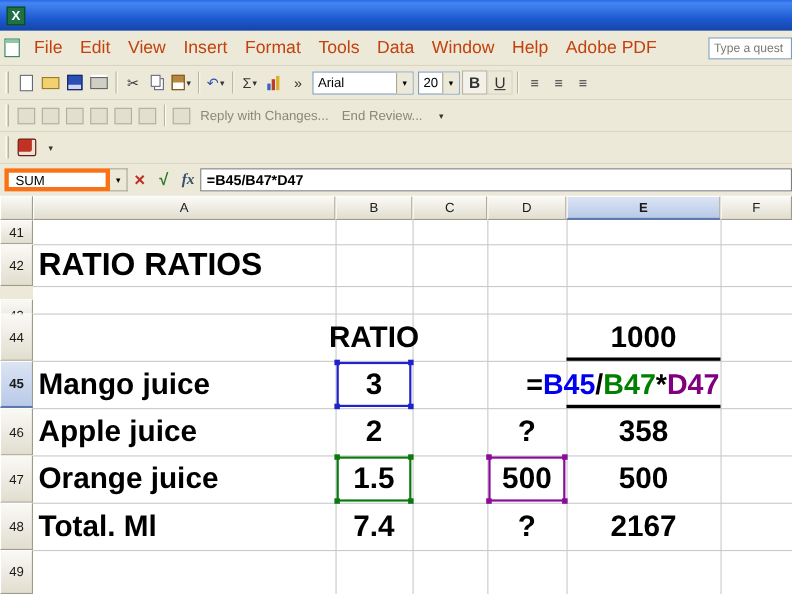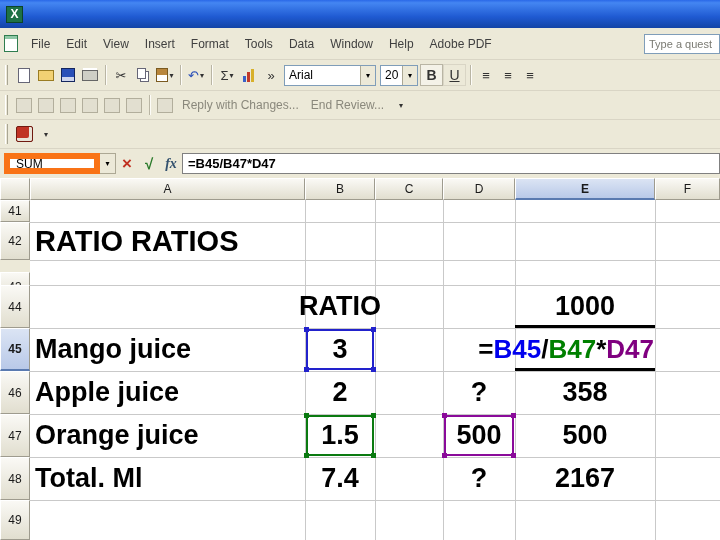--- a/index.html
+++ b/index.html
@@ -7,21 +7,21 @@
   body { font-family:"Liberation Sans", sans-serif; background:#ece9d8; }
 
   
   .titlebar { height:28px; background:linear-gradient(180deg,#2a68e8 0%,#4486f2 10%,#1f5ad2 60%,#1344a6 100%); display:flex; align-items:center; padding:0 6px; gap:6px; }
   .app-icon { width:17px; height:17px; background:#1e7145; color:#fff; font-weight:bold; font-size:12px; display:flex; align-items:center; justify-content:center; border:1px solid #0c4428; }
   .title-text { color:#fff; font-weight:bold; font-size:13px; text-shadow:1px 1px 1px #12275a; white-space:nowrap; }
 
   
   .menubar { height:32px; background:#ece9d8; border-bottom:1px solid #d9d5c5; display:flex; align-items:center; padding:0 4px; position:relative; }
   .sheet-icon { width:14px; height:17px; background:#fff; border:1px solid #2f7d4f; box-shadow:inset 0 3px 0 #8fc8a6; margin-right:5px; }
-  .menu-item { font-size:12px; padding:4px 8px; color:#404040; white-space:nowrap; }
+  .menu-item { font-size:16px; padding:4px 8px; color:#c2410c; white-space:nowrap; }
   .ask-box { position:absolute; right:0; width:76px; height:20px; border:1px solid #7f9db9; font-size:11px; color:#7a7a72; padding:2px 4px; background:#fff; font-family:"Liberation Sans",sans-serif; }
 
   
   .toolbar { background:#ece9d8; display:flex; align-items:center; padding:0 2px; border-bottom:1px solid #d9d5c5; }
   .tb1 { height:31px; } .tb2 { height:29px; } .tb3 { height:29px; }
   .grip { width:3px; height:20px; border-left:1px solid #fff; border-right:1px solid #a9a593; margin:0 5px 0 3px; }
   .sep { width:1px; height:20px; background:#b9b5a4; margin:0 4px; box-shadow:1px 0 0 #fdfcf8; }
   .tbtn { height:22px; min-width:22px; display:flex; align-items:center; justify-content:center; font-size:13px; color:#333; position:relative; gap:1px; }
   .tbtn .dd { font-size:8px; color:#333; }
   .icon-page { width:12px; height:15px; background:#fff; border:1px solid #667; }
@@ -37,21 +37,21 @@
   .combo .cdd { margin-left:auto; width:15px; height:100%; background:#ece9d8; border-left:1px solid #aca894; display:flex; align-items:center; justify-content:center; font-size:8px; }
   .combo.font { width:92px; } .combo.size { width:38px; }
   .bold-btn { font-weight:bold; font-size:14px; border:1px solid #b9b5a4; width:23px; background:#f4f2e8; }
   .under-btn { text-decoration:underline; font-size:14px; border:1px solid #d9d5c5; width:23px; }
   .t2icon { width:16px; height:15px; background:#e2dfd0; border:1px solid #b2ae9c; margin:0 2px; }
   .t2label { font-size:12px; color:#8a887c; padding:0 6px; white-space:nowrap; }
   .pdf-icon { width:17px; height:16px; background:#c03324; border:1px solid #701a10; border-radius:2px; box-shadow:inset -4px -4px 0 -1px #e8e4d8; }
 
   
   .formulabar { height:29px; display:flex; align-items:center; background:#ece9d8; padding-left:4px; }
-  .namebox { width:96px; height:21px; background:#fff; border:6px solid #f97316; font-size:12px; display:flex; align-items:center; padding-left:6px; }
+  .namebox { width:96px; height:21px; background:#fff; border:4px solid #f97316; font-size:12px; display:flex; align-items:center; padding-left:6px; }
   .nb-arrow { width:16px; height:21px; background:#ece9d8; border:1px solid #aca894; border-left:none; display:flex; align-items:center; justify-content:center; font-size:8px; }
   .fb-btn { width:20px; height:20px; display:flex; align-items:center; justify-content:center; font-size:15px; font-weight:bold; margin:0 1px; }
   .fb-cancel { color:#c03020; font-size:17px; }
   .fb-enter { color:#2a7a2a; }
   .fb-fx { font-style:italic; font-family:"Liberation Serif", serif; color:#33516e; font-size:14px; }
   .formula-field { flex:1; height:21px; background:#fff; border:1px solid #808080; font-size:13px; font-weight:bold; display:flex; align-items:center; padding-left:5px; color:#000; }
 
   
   .sheet { position:relative; width:720px; height:362px; background:#ece9d8; }
   .hdr { position:absolute; background:linear-gradient(180deg,#faf9f5,#e1decf); border-right:1px solid #9e9b8e; border-bottom:1px solid #9e9b8e; border-top:1px solid #fff; border-left:1px solid #fff; font-size:12px; color:#1a1a1a; display:flex; align-items:center; justify-content:center; }

